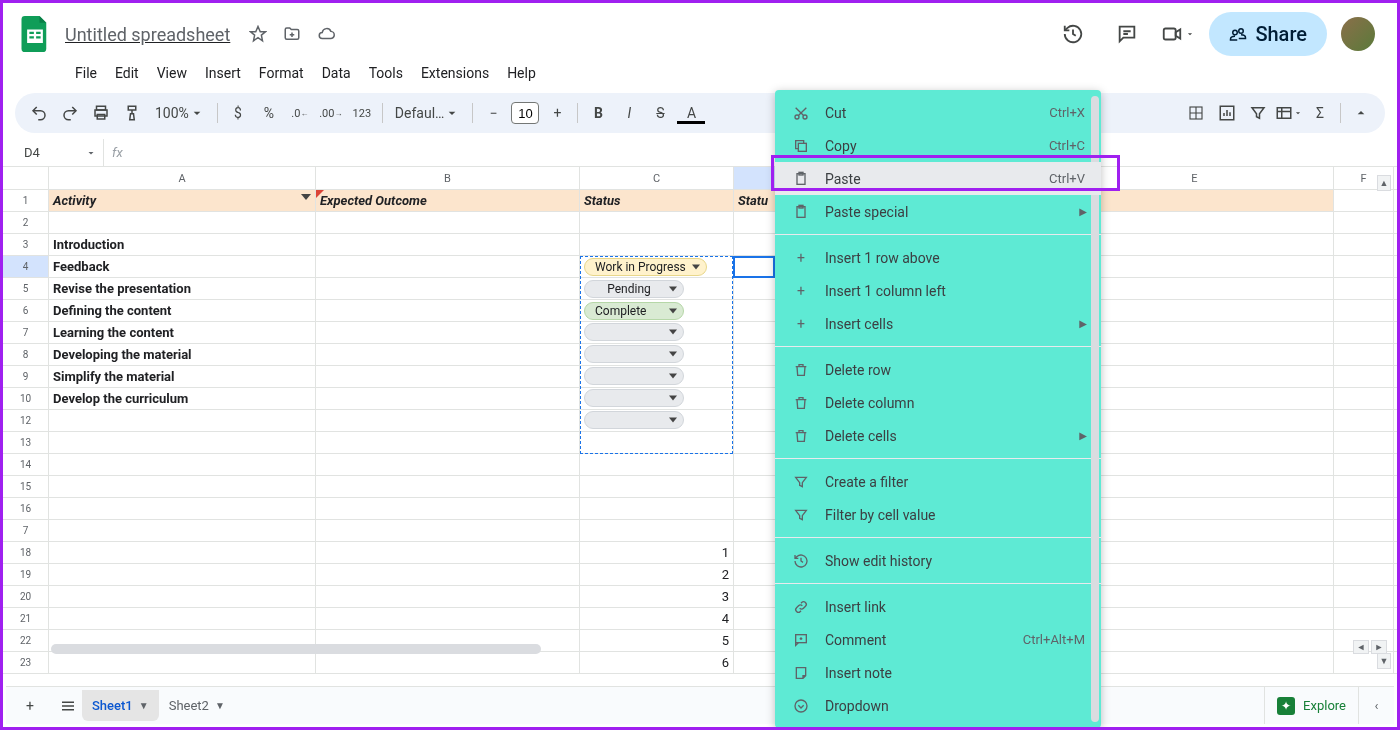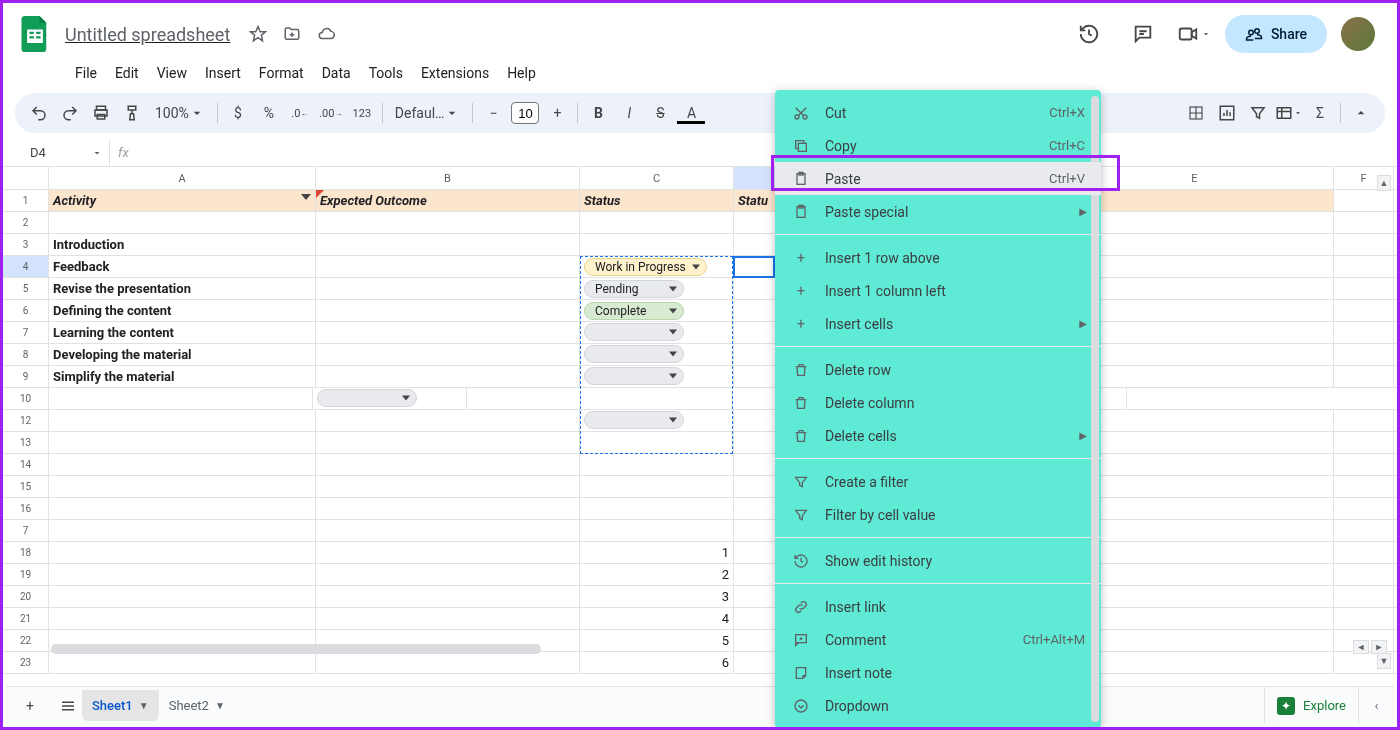--- a/index.html
+++ b/index.html
@@ -8,54 +8,54 @@
 .logo { width: 40px; height: 40px; display: flex; align-items: center; justify-content: center; }
 .logo svg { width: 28px; height: 36px; }
 .doc-area { flex: 1; margin-left: 4px; text-decoration: underline; }
 .doc-title-row { display: flex; align-items: center; gap: 10px; }
 .doc-title { font-size: 18px; color: #5f6368; padding: 2px 6px; }
 .icon-btn { width: 24px; height: 24px; display: inline-flex; align-items: center; justify-content: center; color: #5f6368; cursor: pointer; border-radius: 4px; }
 .doc-star, .doc-move, .doc-status { color: #5f6368; }
 .top-right { display: flex; align-items: center; gap: 14px; padding-right: 10px; }
 .top-right .round-btn { width: 40px; height: 40px; border-radius: 50%; display: flex; align-items: center; justify-content: center; color: #444746; }
 .meet-btn { display: flex; align-items: center; gap: 2px; color: #444746; }
-.share-btn { background: #c2e7ff; border-radius: 36px; padding: 10px 20px; display: flex; align-items: center; gap: 8px; font-weight: 500; color: #001d35; font-size: 14px; }
+.share-btn { background: #c2e7ff; border-radius: 36px; padding: 10px 20px; display: flex; align-items: center; gap: 8px; font-weight: 500; color: #001d35; font-size: 20px; }
 .avatar { width: 34px; height: 34px; border-radius: 50%; background: linear-gradient(135deg,#8b6f4a,#5a7a3a); }
 .menu-bar { display: flex; align-items: center; padding: 0 8px 0 64px; height: 28px; gap: 2px; }
 .menu-item { padding: 4px 8px; font-size: 14px; color: #202124; border-radius: 4px; cursor: pointer; }
 .toolbar { display: flex; align-items: center; background: #edf2fa; border-radius: 24px; margin: 6px 12px; padding: 2px 10px; height: 40px; gap: 3px; position: relative; }
 .tb-btn { min-width: 28px; height: 28px; display: inline-flex; align-items: center; justify-content: center; color: #444746; border-radius: 4px; cursor: pointer; font-size: 14px; }
 .tb-sep { width: 1px; height: 20px; background: #c7c7c7; margin: 0 3px; }
 .zoom-box { display: flex; align-items: center; font-size: 14px; color: #444746; padding: 0 6px; }
 .font-box { display: flex; align-items: center; font-size: 14px; color: #444746; min-width: 74px; padding: 0 6px; }
 .size-box { display: flex; align-items: center; gap: 4px; }
 .size-input { width: 28px; height: 22px; border: 1px solid #747775; border-radius: 4px; text-align: center; font-size: 13px; background: #fff; }
 .text-color-bar { position: absolute; bottom: 3px; left: 0; right: 0; height: 3px; background: #000; }
 .tb-right { margin-left: auto; display: flex; gap: 3px; align-items: center; }
-.name-box-row { display: flex; align-items: center; border-bottom: 1px solid #e1e3e1; height: 28px; padding-left: 21px; }
+.name-box-row { display: flex; align-items: center; border-bottom: 1px solid #e1e3e1; height: 28px; padding-left: 15px; }
 .name-box { width: 86px; display: flex; align-items: center; justify-content: space-between; padding: 0 6px; font-size: 13px; color: #444746; border-right: 1px solid #e1e3e1; height: 100%; }
 .fx-icon { padding: 0 8px; color: #9aa0a6; font-style: italic; font-size: 13px; }
 .grid-area { position: relative; height: 528px; overflow: hidden; }
 .col-headers { display: flex; height: 23px; border-bottom: 1px solid #e1e3e1; background: #fff; }
 .corner { width: 46px; border-right: 1px solid #e1e3e1; background: #fff; }
 .col-h { border-right: 1px solid #e1e3e1; text-align: center; font-size: 11px; color: #5f6368; line-height: 23px; background: #fff; }
 .col-h.sel { background: #d3e3fd; }
 .col-A { width: 267px; } .col-B { width: 264px; } .col-C { width: 154px; } .col-D { width: 322px; } .col-E { width: 278px; } .col-F { width: 60px; }
 .row { display: flex; height: 22px; border-bottom: 1px solid #e1e3e1; }
 .row-h { width: 46px; border-right: 1px solid #e1e3e1; text-align: center; font-size: 10px; color: #5f6368; line-height: 22px; background: #fff; }
 .row-h.sel { background: #d3e3fd; }
 .cell { border-right: 1px solid #e1e3e1; padding: 0 4px; font-size: 13px; line-height: 22px; white-space: nowrap; overflow: hidden; position: relative; }
 .cell.header-cell { background: #fce5cd; font-weight: bold; font-style: italic; }
 .cell.bold { font-weight: bold; }
 .cell.right { text-align: right; }
 .filter-arrow { position: absolute; right: 4px; top: 4px; width: 0; height: 0; border-left: 5px solid transparent; border-right: 5px solid transparent; border-top: 6px solid #444; }
 .red-tri { position: absolute; left: 0; top: 0; width: 0; height: 0; border-top: 8px solid #db4437; border-right: 8px solid transparent; }
 .chip { display: inline-flex; align-items: center; height: 18px; border-radius: 10px; padding: 0 20px 0 10px; font-size: 12px; position: relative; margin-top: 1px; min-width: 100px; }
 .chip-yellow { background: #fff2cc; border: 1px solid #e8d78a; align-items: center; }
-.chip-gray { background: #e8eaed; border: 1px solid #d2d6db; }
+.chip-gray { background: #e8eaed; border: 1px solid #d2d6db; justify-content: center; }
 .chip-green { background: #d9ead3; border: 1px solid #b6d7a8; }
 .chip-empty { background: #e8eaed; border: 1px solid #d2d6db; min-width: 100px; }
 .chip-arrow { position: absolute; right: 6px; top: 50%; transform: translateY(-50%); width: 0; height: 0; border-left: 4px solid transparent; border-right: 4px solid transparent; border-top: 5px solid #444; }
 .active-cell { position: absolute; border: 2px solid #1a73e8; background: rgba(255,255,255,0.01); pointer-events: none; }
 .copy-marquee { position: absolute; border: 1.5px dashed #1a73e8; pointer-events: none; }
 .context-menu { position: absolute; top: 87px; left: 772px; width: 326px; background: #5eead4; border-radius: 4px; box-shadow: 0 2px 10px rgba(0,0,0,0.25); padding: 6px 0; z-index: 100; font-size: 14px; }
 .ctx-item { display: flex; align-items: center; padding: 6px 16px; height: 33px; color: #3c4043; cursor: pointer; position: relative; }
 .ctx-item.highlighted { background: #e8eaed; }
 .ctx-icon { width: 20px; height: 20px; margin-right: 14px; display: flex; align-items: center; justify-content: center; color: #5f6368; }
 .ctx-label { flex: 1; }
@@ -360,20 +360,21 @@
       <div class="cell col-B"></div>
       <div class="cell col-C"><span class="chip chip-empty">
           <span class="chip-arrow"></span>
         </span></div>
       <div class="cell col-D"></div>
       <div class="cell col-E"></div>
       <div class="cell col-F"></div>
     </div>
   <div class="row">
       <div class="row-h">10</div>
+      <div class="cell col-A bold">Develop the curriculum</div>
       <div class="cell col-B"></div>
       <div class="cell col-C"><span class="chip chip-empty">
           <span class="chip-arrow"></span>
         </span></div>
       <div class="cell col-D"></div>
       <div class="cell col-E"></div>
       <div class="cell col-F"></div>
     </div>
   <div class="row">
       <div class="row-h">12</div>

